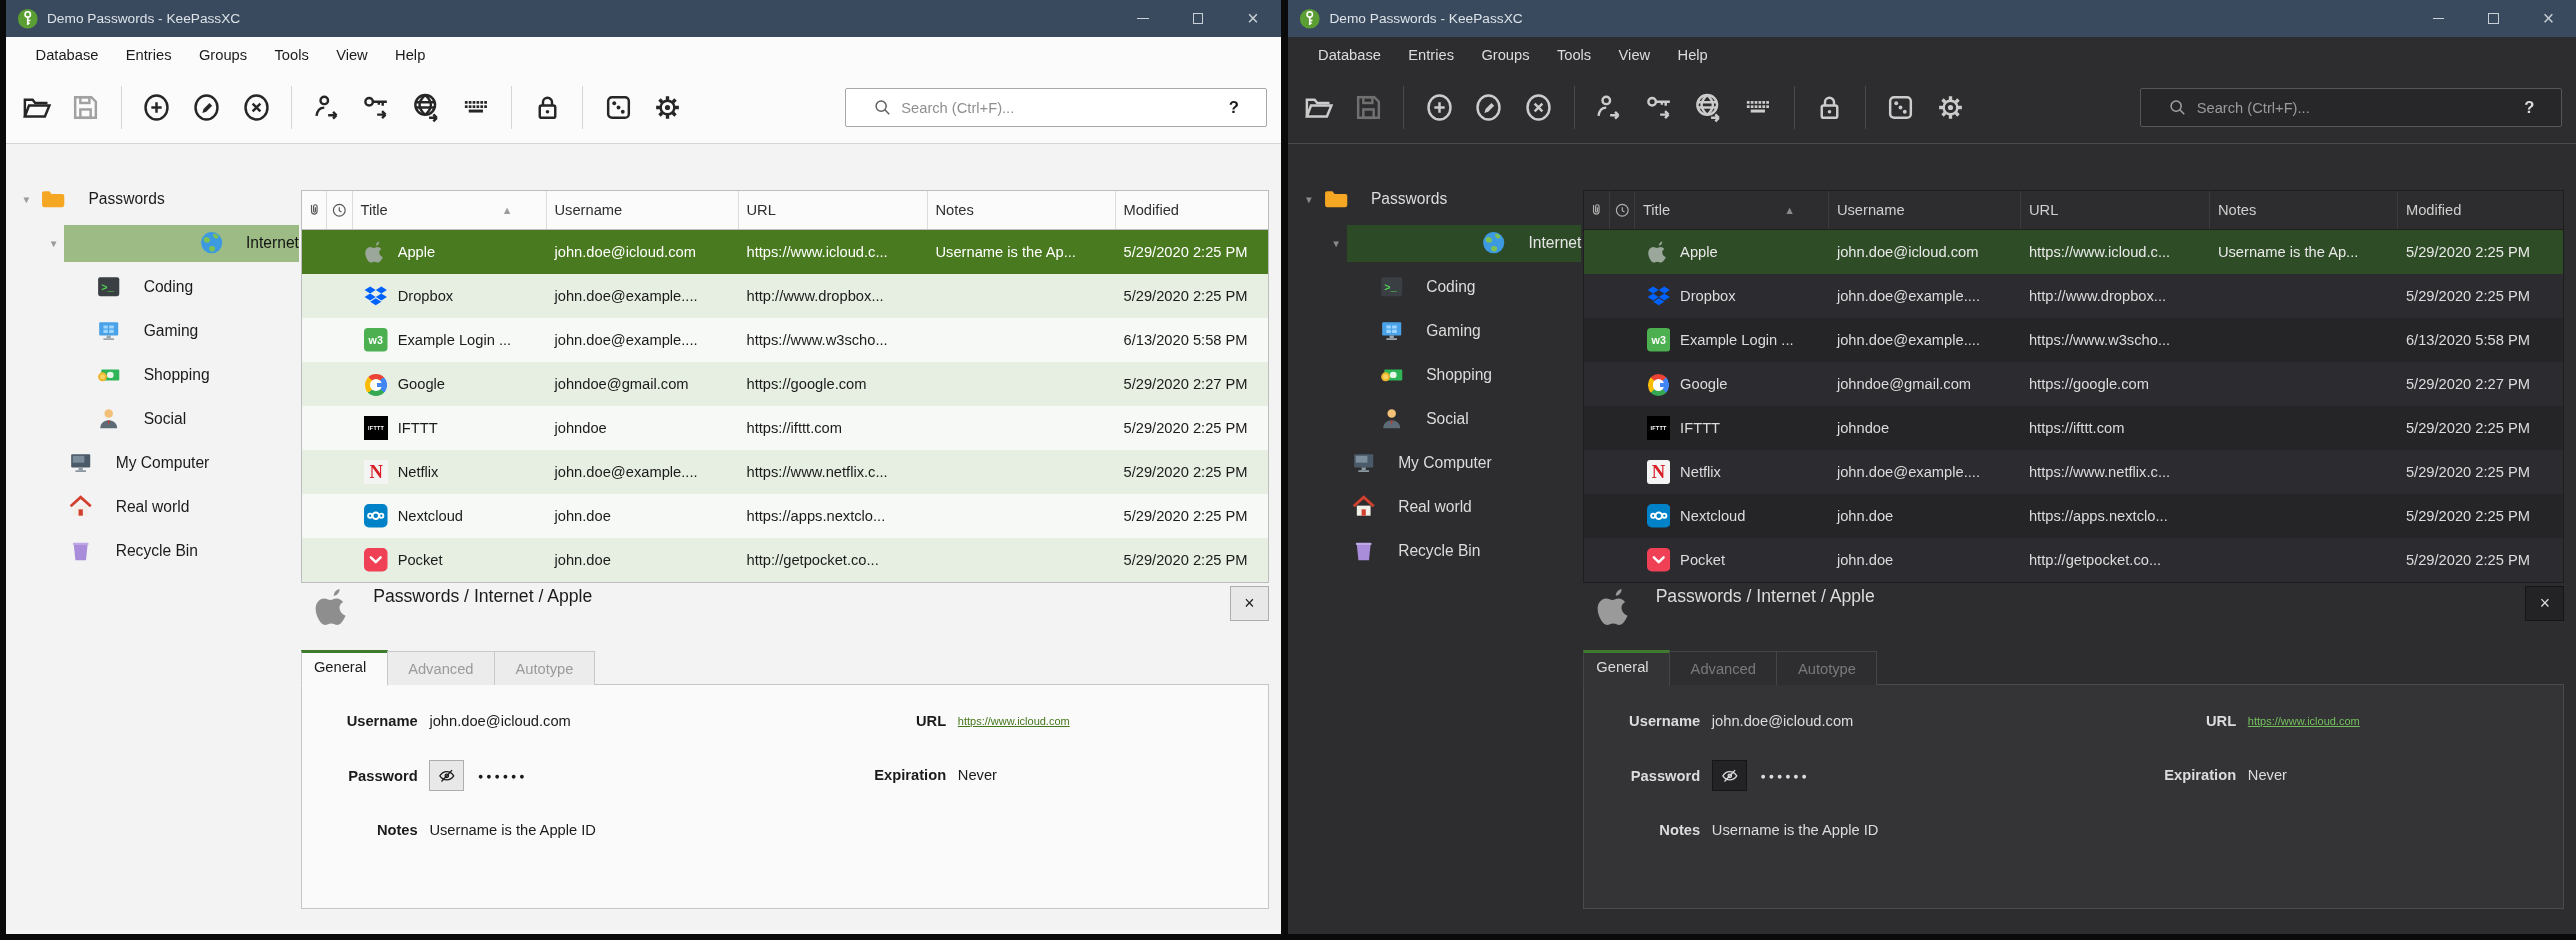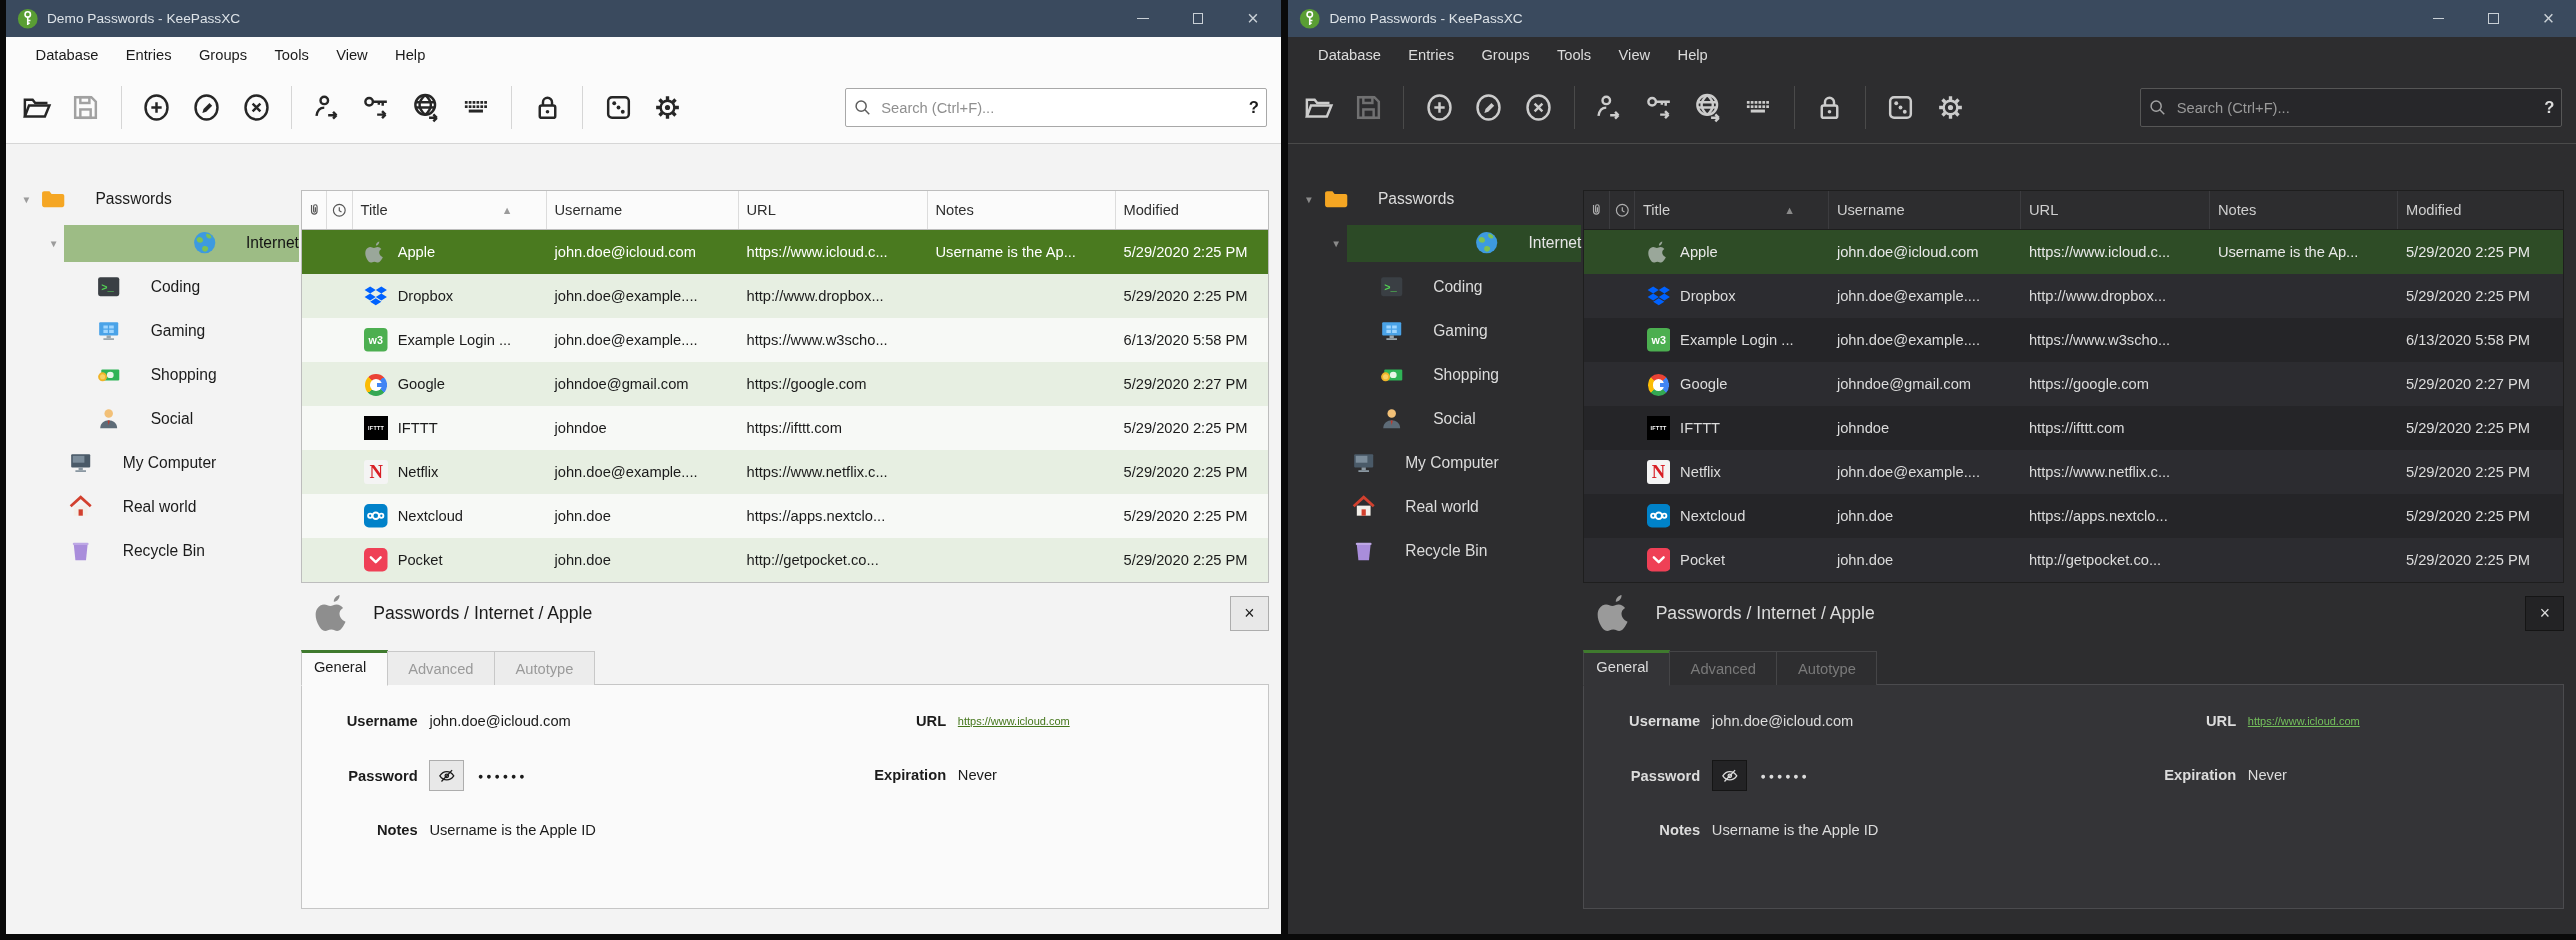--- a/index.html
+++ b/index.html
@@ -45,35 +45,35 @@
   .menu-item { padding:7.8px 13.7px; }
 
   .toolbar { height:72px; flex:0 0 72px; background:var(--bar); display:flex; align-items:center;
              gap:16.6px; padding:0 13.7px; border-bottom:1px solid var(--sep); color:var(--icon); }
   .tbtn { width:33px; height:33px; display:inline-flex; align-items:center; justify-content:center; }
   .tbtn svg { width:31px; height:31px; }
   .tbtn.disabled { opacity:.42; }
   .tsep { width:1px; height:43px; background:var(--sep); margin:0 2px; flex:0 0 1px; }
   .search { margin-left:auto; width:422px; height:39px; background:var(--searchbg);
             border:1px solid var(--searchborder); border-radius:2px; display:flex; align-items:center;
-            padding:0 7px; }
+            padding:0 27px; }
   .search svg { width:18.6px; height:18.6px; flex:0 0 18.6px; opacity:.75; }
   .search input { flex:1; border:none; outline:none; background:transparent; font-size:14.7px;
                   color:var(--fg); margin-left:9.8px; font-family:"Liberation Sans",sans-serif; }
   .light .search input::placeholder { color:#8f8f8f; }
   .dark .search input::placeholder { color:#9a9a9a; }
   .help { font-weight:bold; font-size:16.6px; color:var(--fg); }
 
   .content { flex:1; position:relative; }
 
   
   .sidebar { position:absolute; left:0; top:0; bottom:0; width:293px; padding-top:33px; }
   .tree-item { height:44px; display:flex; align-items:center; font-size:15.6px; }
   .arrow { width:21.5px; flex:0 0 21.5px; font-size:9.8px; color:var(--dim); text-align:center; }
-  .tree-body { flex:1; height:37px; display:flex; align-items:center; gap:29px; padding-left:3.9px; }
+  .tree-body { flex:1; height:37px; display:flex; align-items:center; gap:22px; padding-left:3.9px; }
   .tree-body.selected { background:var(--treesel); color:var(--treeselfg);justify-content:flex-end; }
   .gicon-box { width:25.4px; height:25.4px; display:inline-flex; align-items:center; justify-content:center; }
   .gicon-box svg { width:25.4px; height:25.4px; }
 
   
   .tablewrap { position:absolute; left:295px; right:11.7px; top:46px; height:393px;
                border:1px solid var(--border); background:var(--tablebg); }
   .thead, .trow { display:grid; grid-template-columns:25.4px 25.4px 194px 192px 189px 188px 1fr; }
   .thead { height:39px; background:var(--bar); border-bottom:1px solid var(--border);
            color:var(--headfg); font-size:14.7px; }
@@ -93,21 +93,21 @@
           display:inline-flex; align-items:center; justify-content:center; }
   .ifttt { width:23.5px; height:23.5px; background:#000; color:#fff; font-size:5.4px; font-weight:bold;
            letter-spacing:0.3px; display:inline-flex; align-items:center; justify-content:center; }
   .ggl { width:21.5px; height:21.5px; border-radius:50%; position:relative; display:inline-block;
          background:conic-gradient(from -45deg,#ea4335 0 25%,#4285f4 25% 50%,#34a853 50% 75%,#fbbc05 75% 100%); }
   .ggl::before { content:""; position:absolute; inset:4.9px; border-radius:50%; background:#fff; }
   .ggl::after { content:""; position:absolute; right:0; top:8.8px; width:9.8px; height:3.9px; background:#4285f4; }
 
   
   .detail { position:absolute; left:295px; right:11.7px; top:442px; bottom:2.9px; }
-  .dhead { height:55px; display:flex; align-items:center; }
+  .dhead { height:55px; display:flex; }
   .dicon { width:39px; height:43px; display:inline-flex; margin-left:13.7px; }
   .dicon svg { width:37px; height:41px; }
   .dtitle { font-size:17.6px; margin-left:19.6px; }
   .dclose { margin-left:auto; width:39px; height:35px; background:var(--btnbg); border:1px solid var(--btnborder);
             display:flex; align-items:center; justify-content:center; font-size:17.6px; }
   .dtabs { display:flex; margin-top:9.8px; position:relative; z-index:2; }
   .dtab { padding:8.8px 20.5px; background:var(--tabbg); border:1px solid var(--tabborder); border-bottom:none;
           font-size:14.7px; color:var(--tabfg); margin-right:-1px; }
   .dtab.active { background:var(--boxbg); color:var(--fg); border-top:3.9px solid var(--accent);
                  padding-top:5.9px; margin-top:-1px; border-bottom:1px solid var(--boxbg); margin-bottom:-1px;padding-left:12px; }

